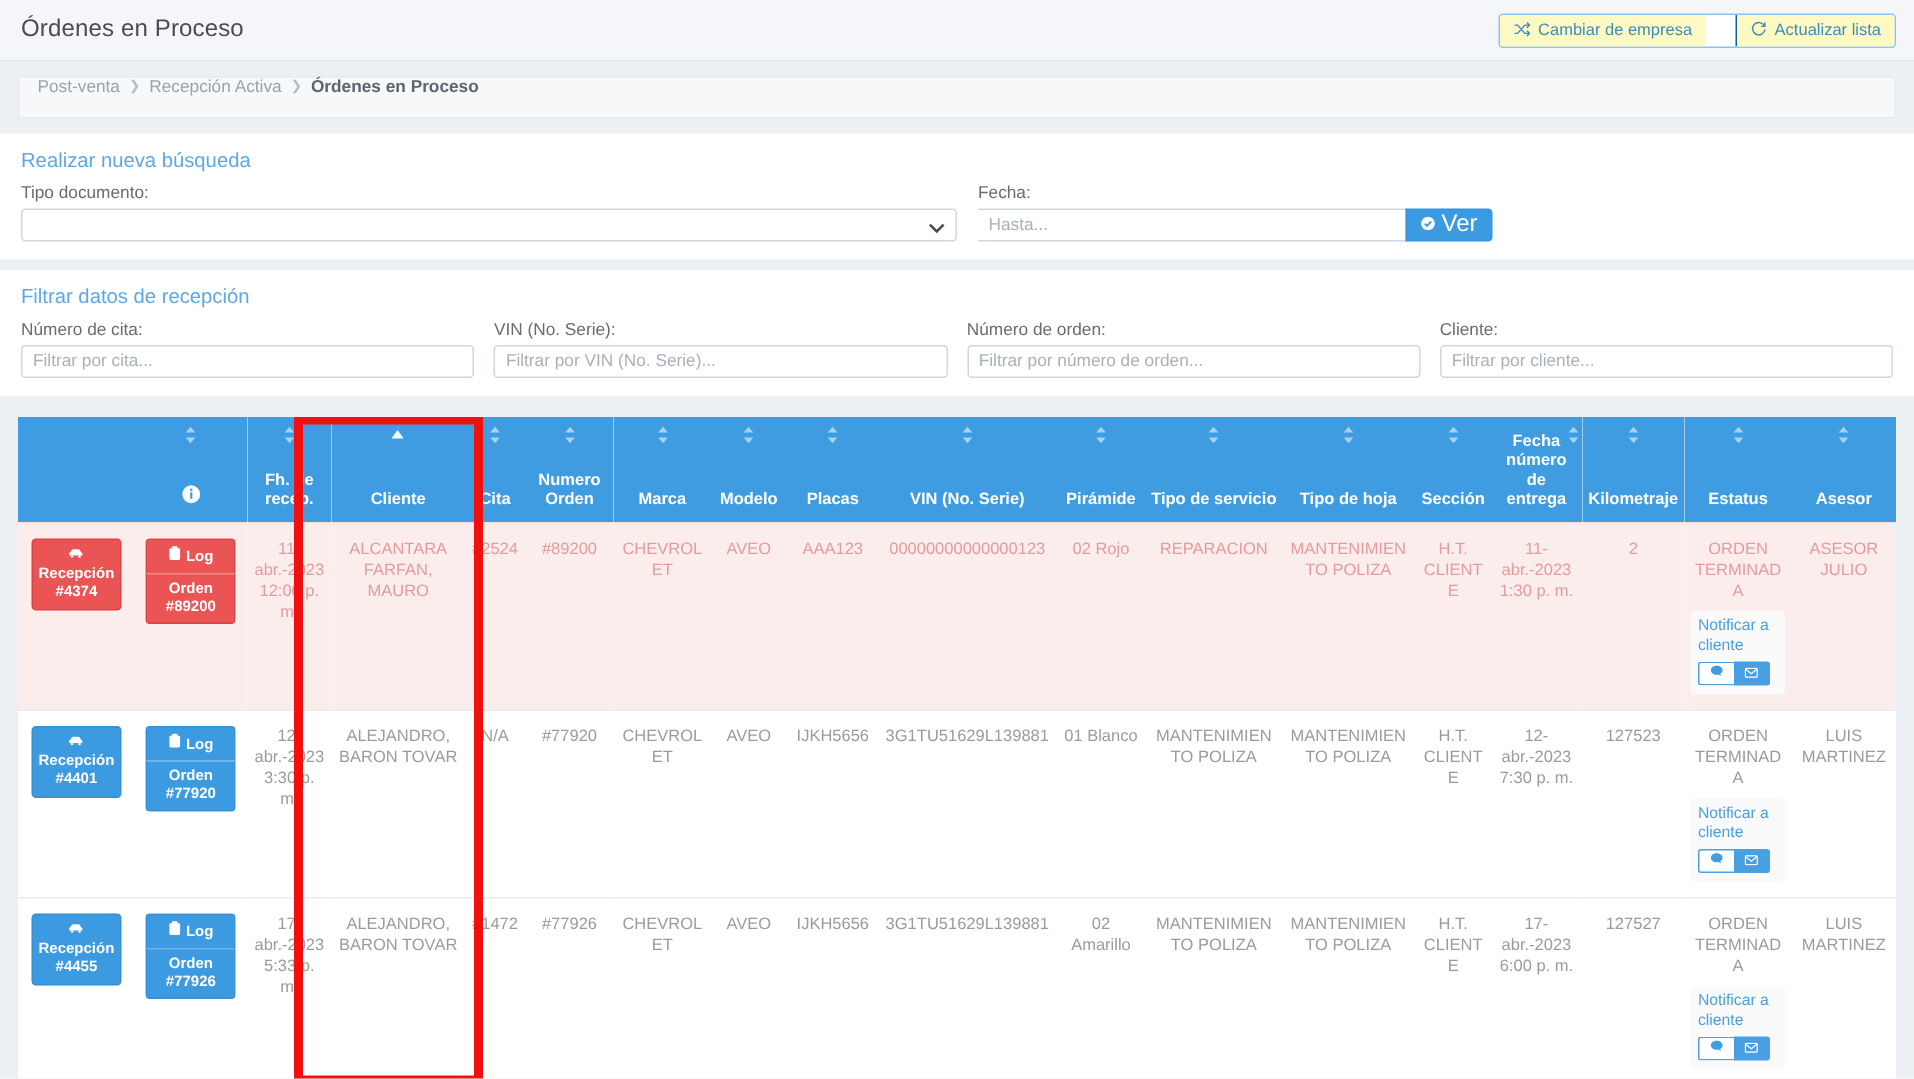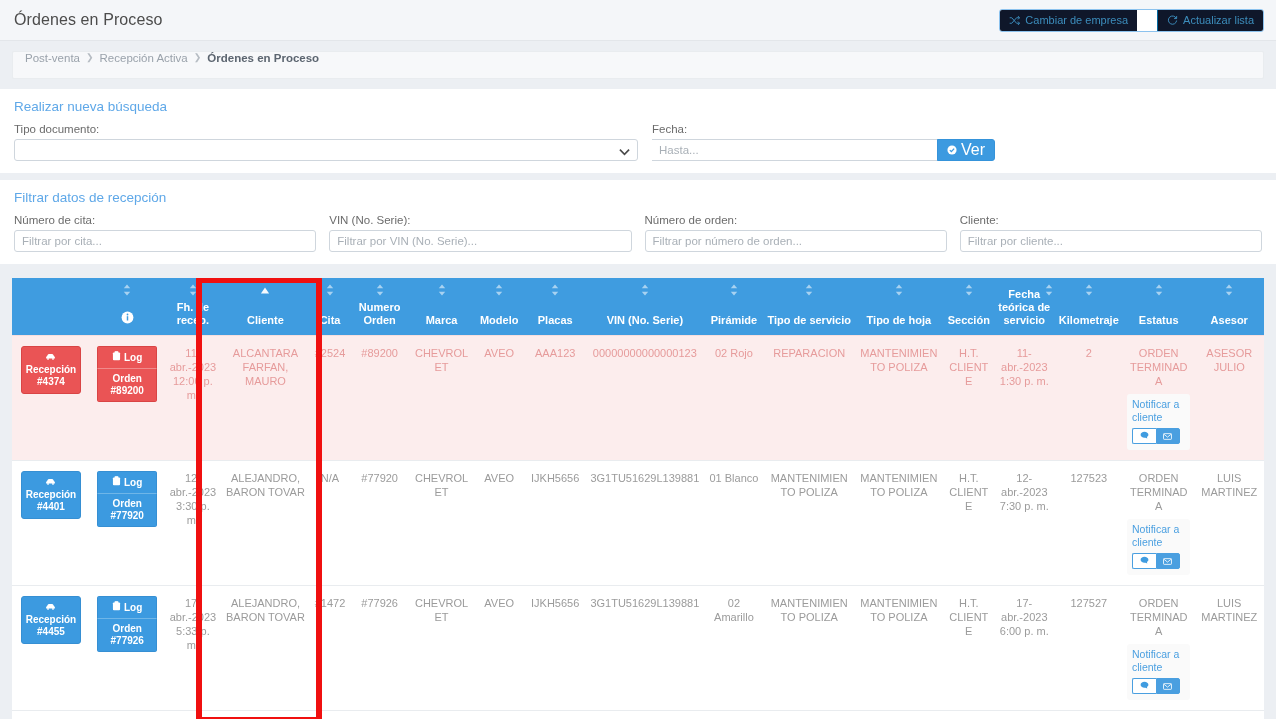--- a/index.html
+++ b/index.html
@@ -34,23 +34,23 @@
     position: absolute; right: 12px; top: 9px;
     display: flex;
     border: 1px solid #8cc2ee;
     border-radius: 3px;
     overflow: hidden;
     background: #fff;
   }
   .topbar-btn {
     font-size: 11px;
     color: #3c8dbc;
-    background: #0f172a;
+    background: #fef9c3;
     padding: 4px 9px 5px 9px;
-    display: flex; align-items: flex-end; gap: 5px;
+    display: flex; align-items: flex-start; gap: 5px;
     cursor: pointer;
     white-space: nowrap;
     line-height: 12px;
   }
   .topbar-btn + .topbar-btn { border-left: 1px solid #0369a1; margin-left: 20px; }
   .topbar-btn svg { display:block; }
 
   
   .breadcrumb-wrap {
     margin: 10px 12px 0 12px;
@@ -448,21 +448,21 @@
             </span>
             <span>Sección</span>
           </th>
           <th style="padding-top:10px;">
             <span class="sorticon" style="left:auto; right:2px; top:6px; transform:none;">
               <svg width="8" height="12" viewBox="0 0 8 12">
                   <path d="M4 0.5L7.2 4.3H0.8z" fill="#fff"></path>
                   <path d="M4 11.5L0.8 7.7h6.4z" fill="#fff"></path>
                 </svg>
             </span>
-            <span>Fecha teórica de servicio</span>
+            <span>Fecha número de entrega</span>
           </th>
           <th>
             <span class="sorticon">
               <svg width="8" height="12" viewBox="0 0 8 12">
                   <path d="M4 0.5L7.2 4.3H0.8z" fill="#fff"></path>
                   <path d="M4 11.5L0.8 7.7h6.4z" fill="#fff"></path>
                 </svg>
             </span>
             <span>Kilometraje</span>
           </th>

